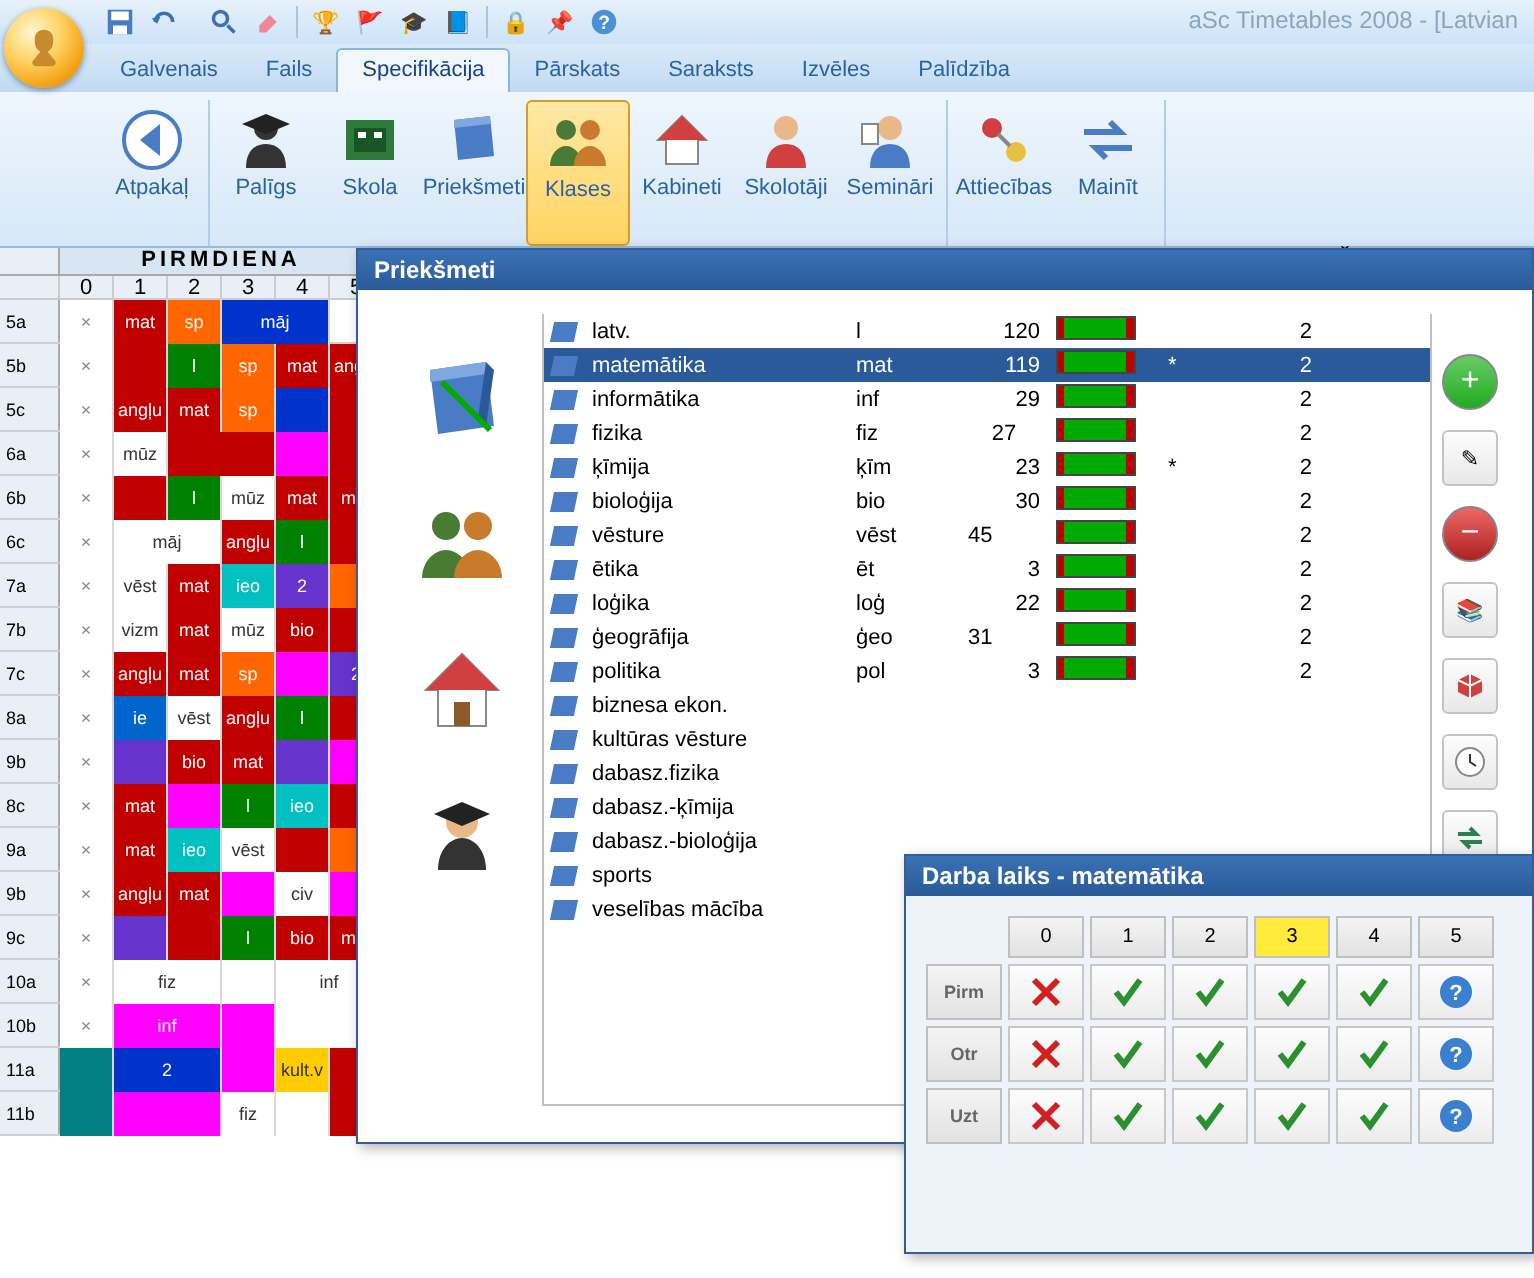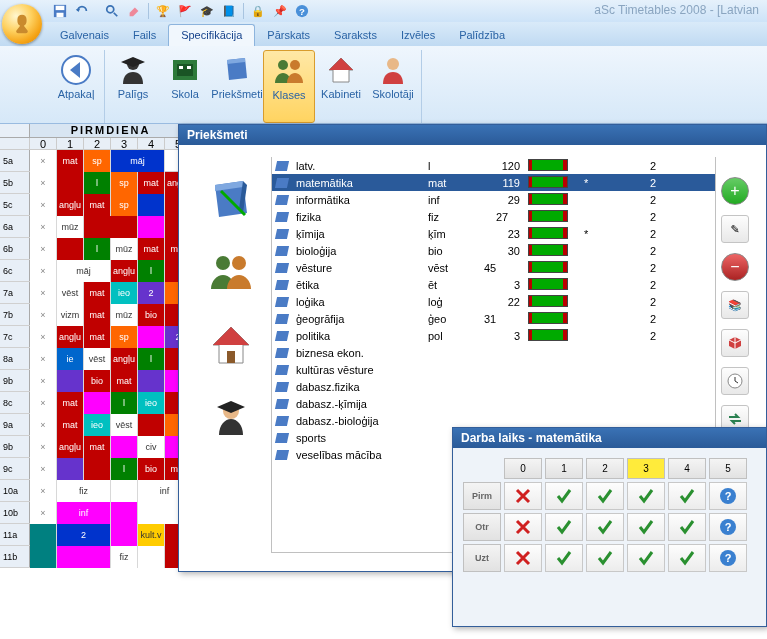--- a/index.html
+++ b/index.html
@@ -168,20 +168,44 @@
         </svg>
         <span>Kabineti</span>
       </div>
       <div class="rbtn">
         <svg class="ic" viewBox="0 0 32 32">
           <circle cx="16" cy="10" r="6" fill="#e8b888"></circle>
           <path d="M6 30c0-8 4-12 10-12s10 4 10 12z" fill="#d04040"></path>
         </svg>
         <span>Skolotāji</span>
       </div>
+      <div class="rbtn">
+        <svg class="ic" viewBox="0 0 32 32">
+          <circle cx="16" cy="10" r="6" fill="#e8b888"></circle>
+          <path d="M6 30c0-8 4-12 10-12s10 4 10 12z" fill="#4a7bc5"></path>
+          <rect x="2" y="8" width="8" height="10" fill="#fff" stroke="#888"></rect>
+        </svg>
+        <span>Semināri</span>
+      </div>
+    </div>
+    <div class="rgroup">
+      <div class="rbtn">
+        <svg class="ic" viewBox="0 0 32 32">
+          <circle cx="10" cy="10" r="5" fill="#d04040"></circle>
+          <circle cx="22" cy="22" r="5" fill="#e8c040"></circle>
+          <path d="M13 13l6 6" stroke="#888" stroke-width="2"></path>
+        </svg>
+        <span>Attiecības</span>
+      </div>
+      <div class="rbtn">
+        <svg class="ic" viewBox="0 0 32 32">
+          <path d="M4 12h18l-5-5M28 20H10l5 5" stroke="#4a7bc5" stroke-width="3" fill="none"></path>
+        </svg>
+        <span>Mainīt</span>
+      </div>
     </div>
   </div>
 
 <div class="work">
   <div style="display:flex">
     <div style="width:30px;height:14px;background:#e8eff7;border-right:1px solid #aaa;border-bottom:1px solid #aaa"></div>
     <div class="dayhdr" style="width:162px">PIRMDIENA</div>
     <div class="dayhdr" style="width:405px">OTRDIENA</div>
     <div class="dayhdr" style="width:170px">TREŠDIENA</div>
   </div>

